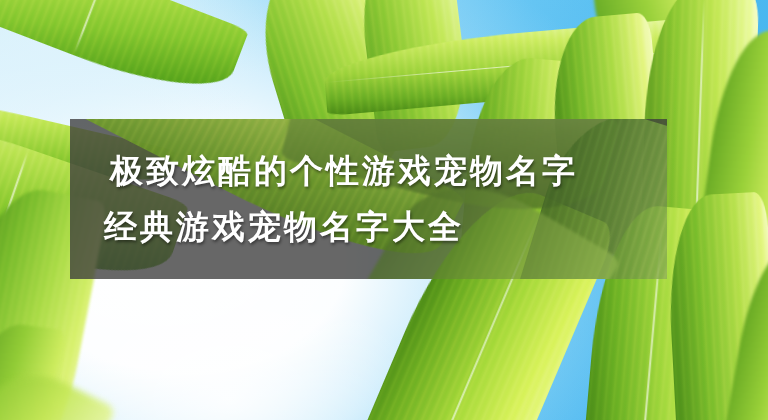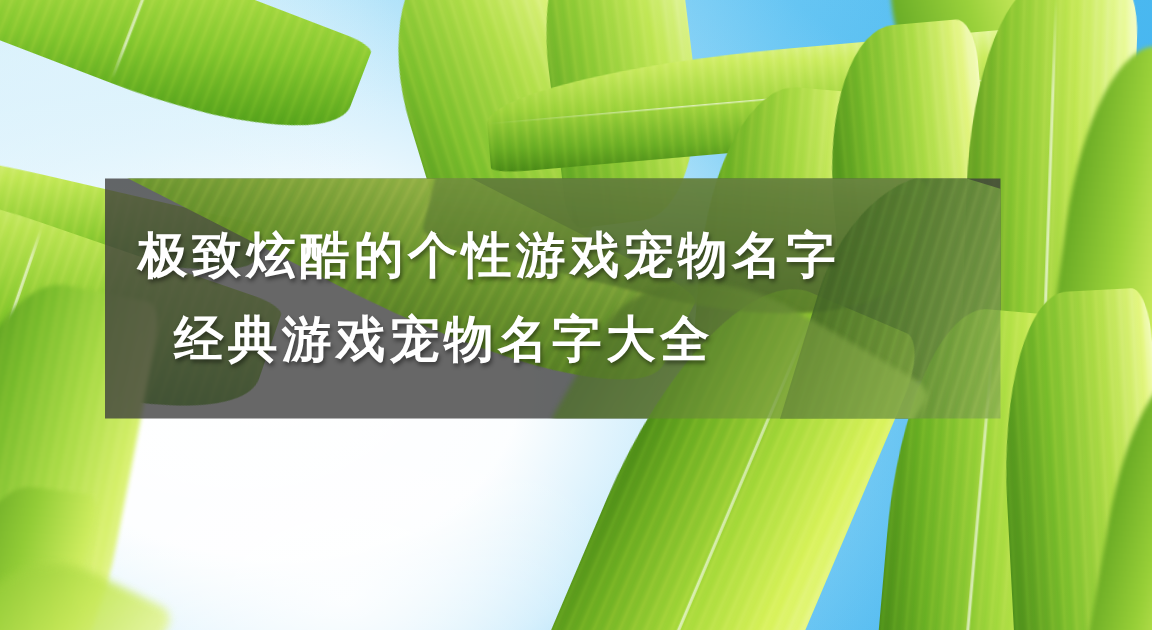--- a/index.html
+++ b/index.html
@@ -107,22 +107,22 @@
   .title-line {
     color: #ffffff;
     font-family: "Liberation Serif", "DejaVu Serif", serif;
     font-weight: 700;
     font-size: 33px;
     letter-spacing: 3px;
     line-height: 1.0;
     text-shadow: 1px 2px 3px rgba(0,0,0,0.45);
     white-space: nowrap;
   }
-  .title-line.l1 { padding-left: 22px; margin-bottom: 23px; }
-  .title-line.l2 { padding-left: 46px; }
+  .title-line.l1 { padding-left: 40px; margin-bottom: 23px; }
+  .title-line.l2 { padding-left: 34px; }
 
   
   .banner-leaf {
     position: absolute;
     border-radius: 50% 6% 50% 6%;
     z-index: 2;
     filter: blur(0.5px);
   }
 </style>
 </head>

